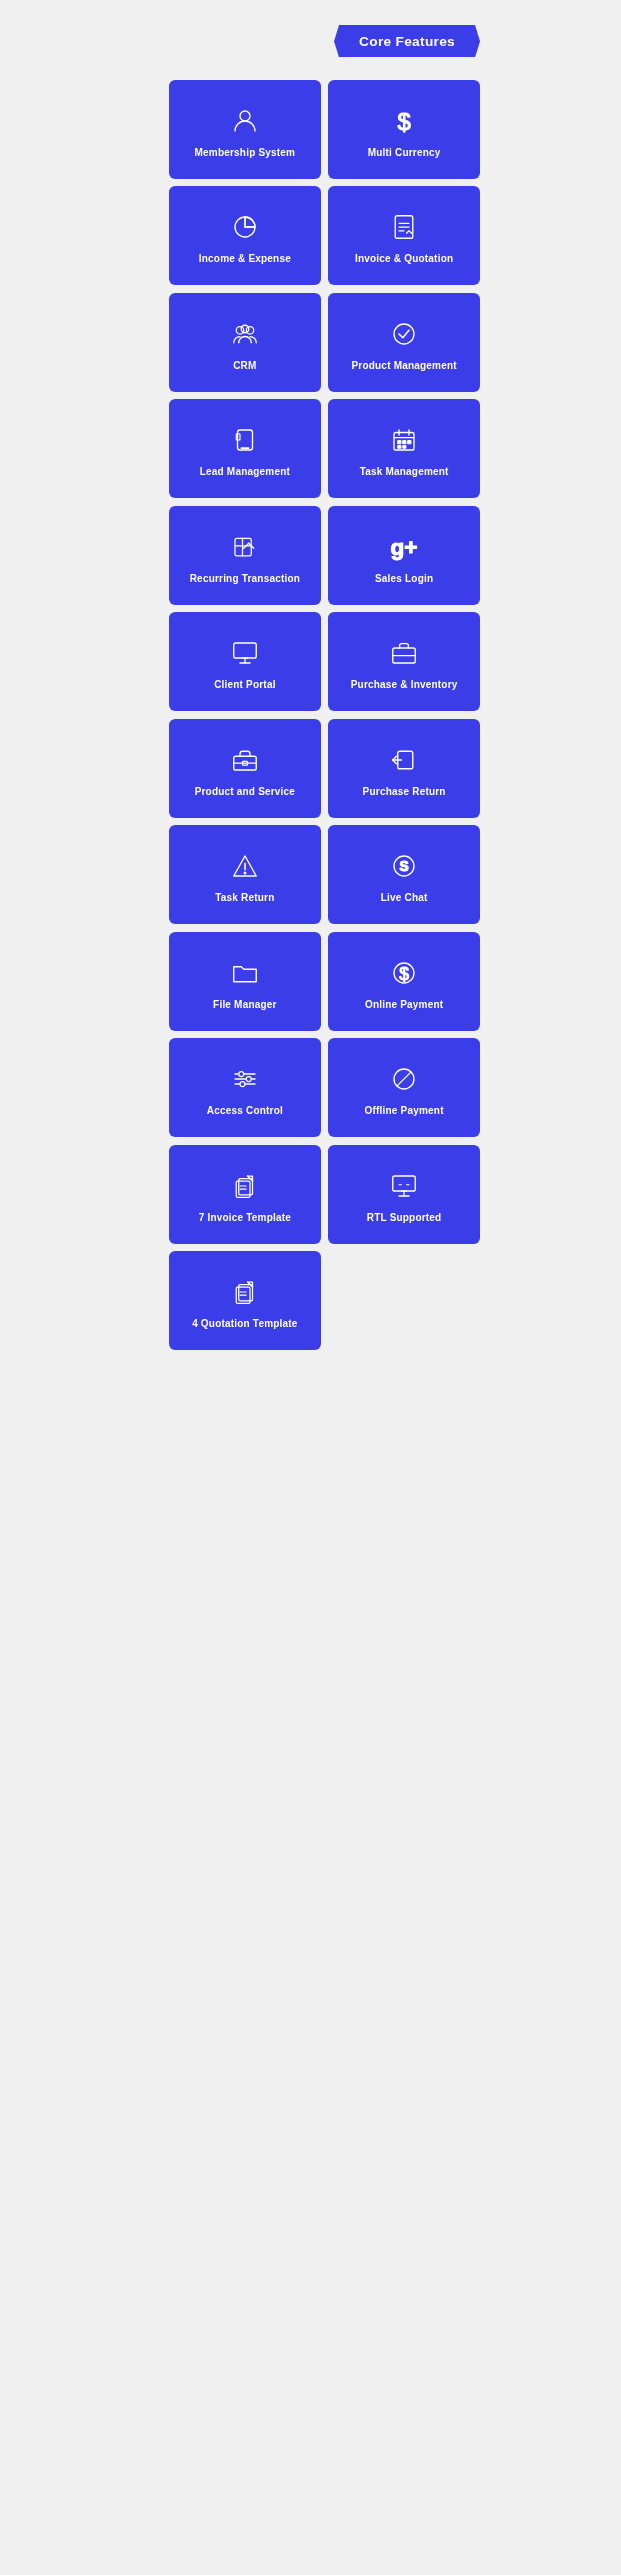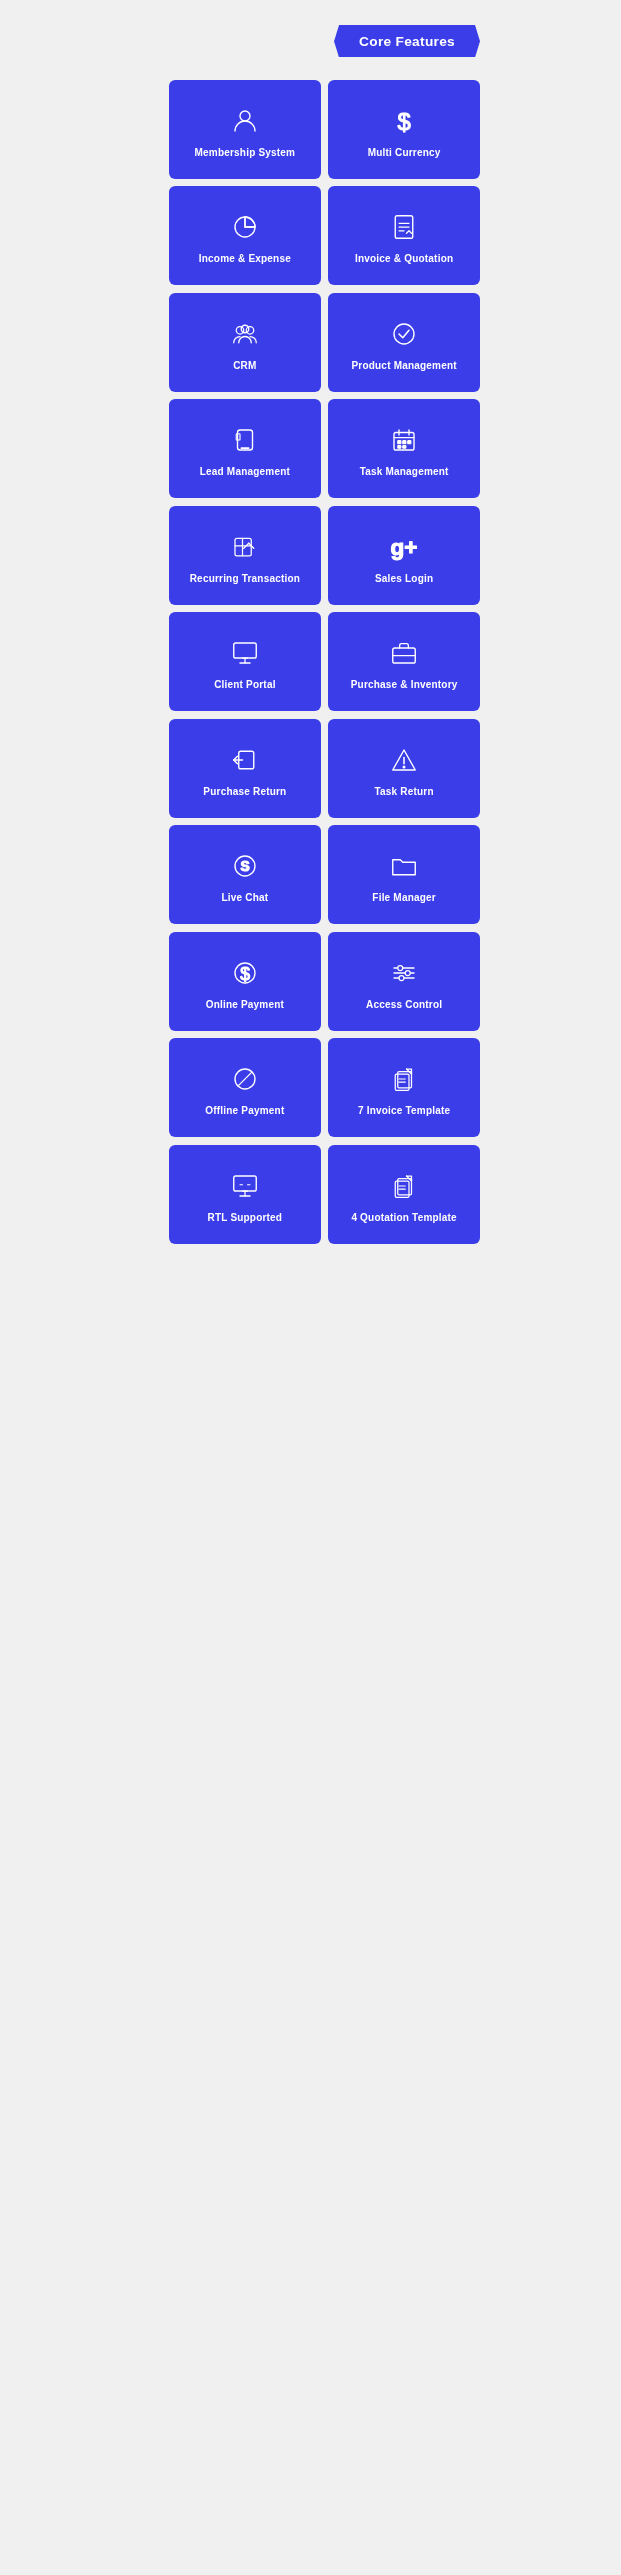--- a/index.html
+++ b/index.html
@@ -202,20 +202,31 @@
             <rect x="6" y="16" width="36" height="24" rx="3" stroke="white" stroke-width="2.2" fill="none"></rect>
             <path d="M17 16v-4a3 3 0 0 1 3-3h8a3 3 0 0 1 3 3v4" stroke="white" stroke-width="2.2" fill="none"></path>
             <line x1="6" y1="28" x2="42" y2="28" stroke="white" stroke-width="2"></line>
           </svg>
         </div>
         <div class="feature-label">Purchase &amp; Inventory</div>
       </div>
       <div class="feature-card">
         <div class="feature-icon">
           <svg viewBox="0 0 48 48">
+            <rect x="6" y="18" width="36" height="22" rx="3" stroke="white" stroke-width="2.2" fill="none"></rect>
+            <path d="M16 18v-4a4 4 0 0 1 4-4h8a4 4 0 0 1 4 4v4" stroke="white" stroke-width="2.2" fill="none"></path>
+            <line x1="6" y1="29" x2="42" y2="29" stroke="white" stroke-width="2"></line>
+            <rect x="20" y="26" width="8" height="6" rx="1" stroke="white" stroke-width="2" fill="none"></rect>
+          </svg>
+        </div>
+        <div class="feature-label">Product and Service</div>
+      </div>
+      <div class="feature-card">
+        <div class="feature-icon">
+          <svg viewBox="0 0 48 48">
             <rect x="14" y="10" width="24" height="28" rx="3" stroke="white" stroke-width="2.2" fill="none"></rect>
             <line x1="6" y1="24" x2="20" y2="24" stroke="white" stroke-width="2.5"></line>
             <polyline points="12,18 6,24 12,30" stroke="white" stroke-width="2.5" fill="none"></polyline>
           </svg>
         </div>
         <div class="feature-label">Purchase Return</div>
       </div>
       <div class="feature-card">
         <div class="feature-icon">
           <svg viewBox="0 0 48 48">

